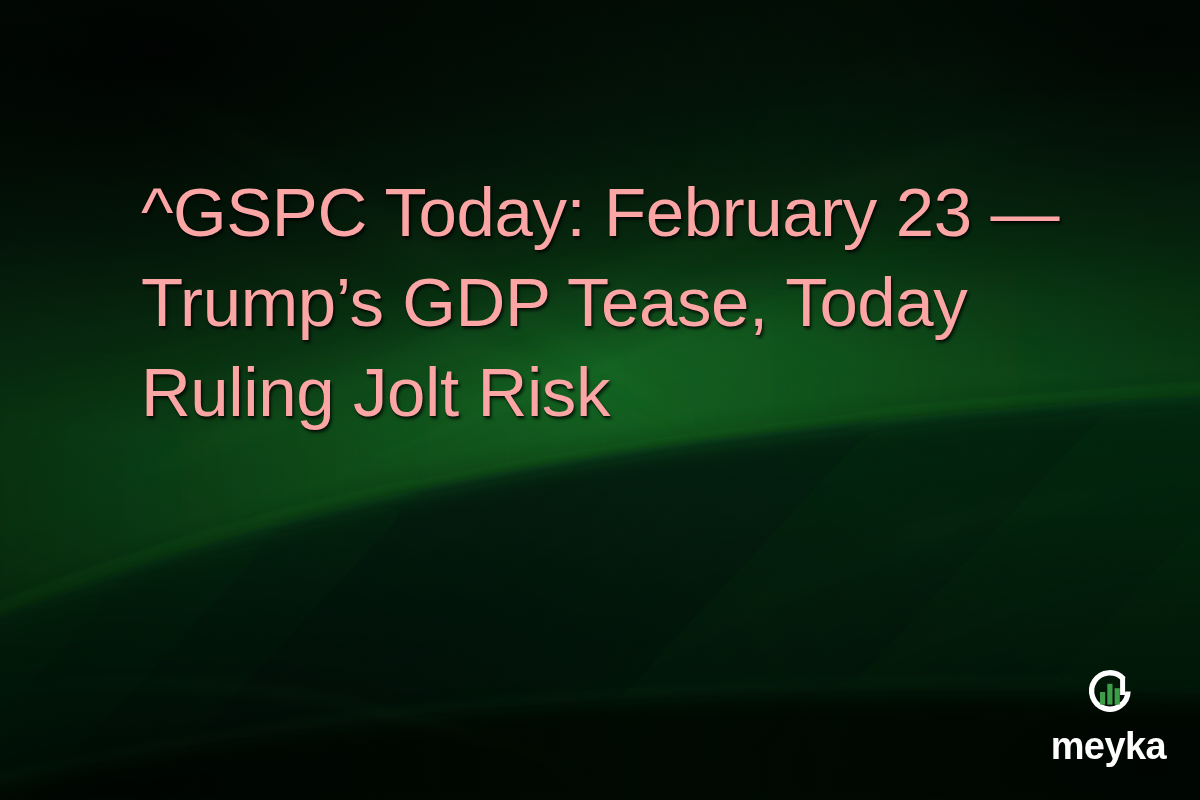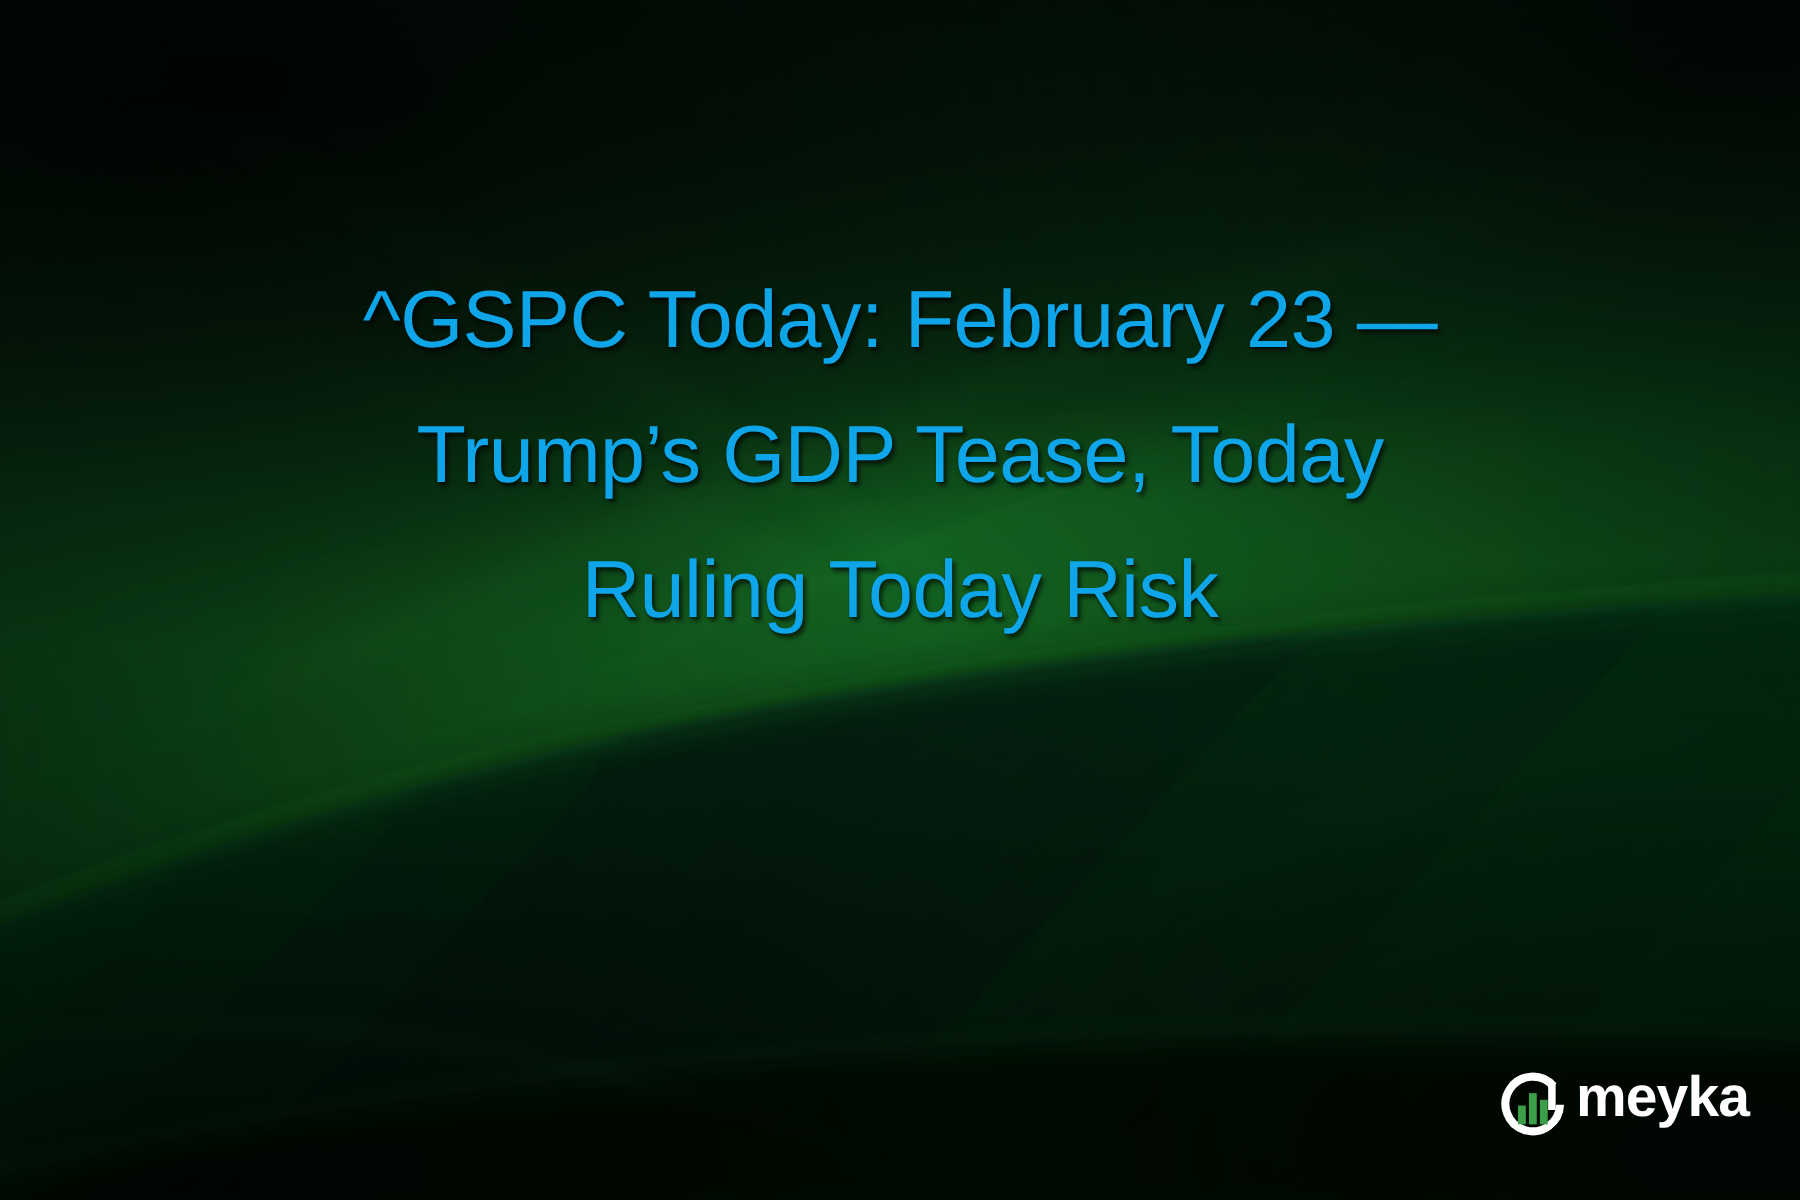--- a/index.html
+++ b/index.html
@@ -49,41 +49,43 @@
     display: flex;
     flex-direction: column;
     align-items: center;
     justify-content: flex-start;
     padding: 0 56px;
     box-sizing: border-box;
   }
 
   .headline {
     margin: 0;
-    font-size: 54px;
+    font-size: 69px;
     line-height: 90px;
     font-weight: 400;
-    color: #0ea5e9;
-    text-align: center;
+    color: #fca5a5;
+    text-align: left;
     letter-spacing: -0.4px;
     max-width: 1090px;
     text-shadow:
       2px 3px 3px rgba(0,0,0,0.62),
       0 1px 1px rgba(0,0,0,0.45);
   }
 
   .headline .line { display: block; white-space: nowrap; }
 
   
   .logo {
     position: absolute;
     right: 34px;
     bottom: 36px;
     display: flex;
+    align-items: center;
     gap: 7px;
+    flex-direction: column;
   }
 
   .logo-mark { display: block; width: 52px; height: 52px; }
 
   .logo-word {
     color: #ffffff;
     font-size: 38px;
     font-weight: 700;
     letter-spacing: -0.6px;
     line-height: 1;
@@ -163,21 +165,21 @@
       <path d="M-60,205 C320,150 720,120 1260,96" stroke="#2faa44" stroke-width="2" fill="none" filter="url(#soft12)" opacity="0.18"></path>
     </svg>
   </div>
 
   <div class="bg-layer bg-vignette"></div>
 
   <div class="headline-wrap">
     <h1 class="headline">
       <span class="line">^GSPC Today: February 23 —</span>
       <span class="line">Trump’s GDP Tease, Today</span>
-      <span class="line">Ruling Today Risk</span>
+      <span class="line">Ruling Jolt Risk</span>
     </h1>
   </div>
 
   <div class="logo">
     <span class="logo-mark-wrap">
       <svg class="logo-mark" viewBox="0 0 52 52" aria-hidden="true">
 
         <path d="M39.5,12.0 A18.2,18.2 0 1 0 44.0,24.5" fill="none" stroke="#ffffff" stroke-width="5.4" stroke-linecap="butt"></path>
 
         <path d="M38.6,9.6 L38.6,28.0" fill="none" stroke="#ffffff" stroke-width="5.0" stroke-linecap="butt"></path>

